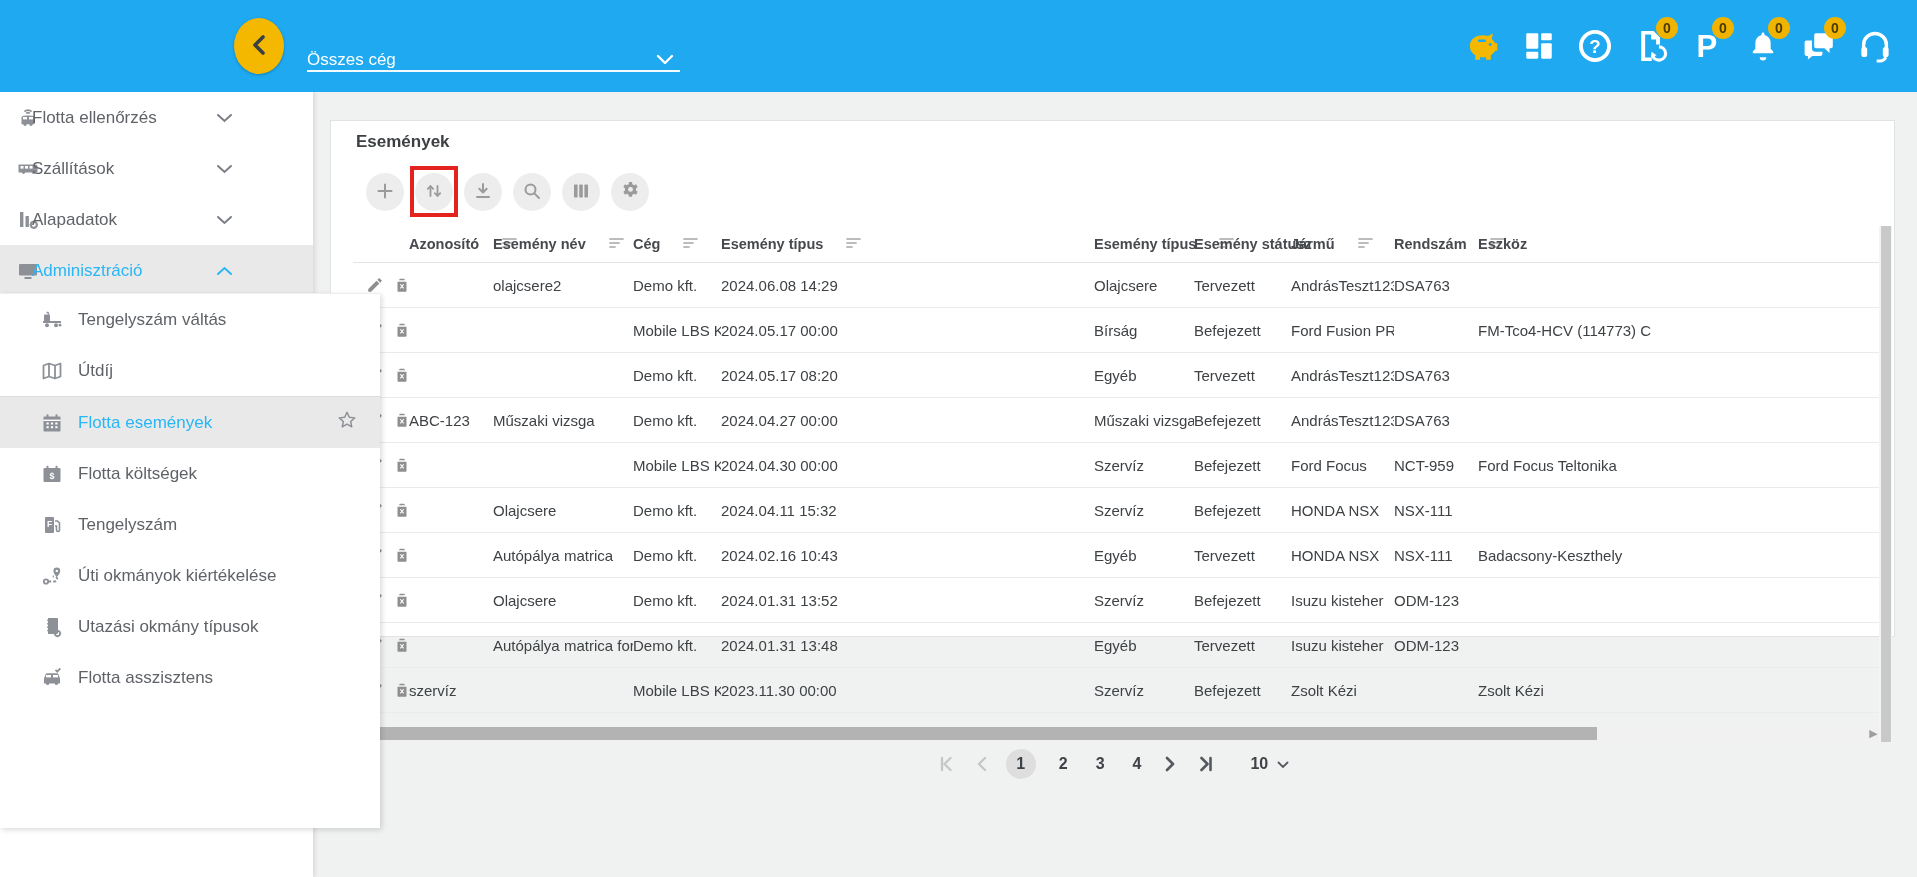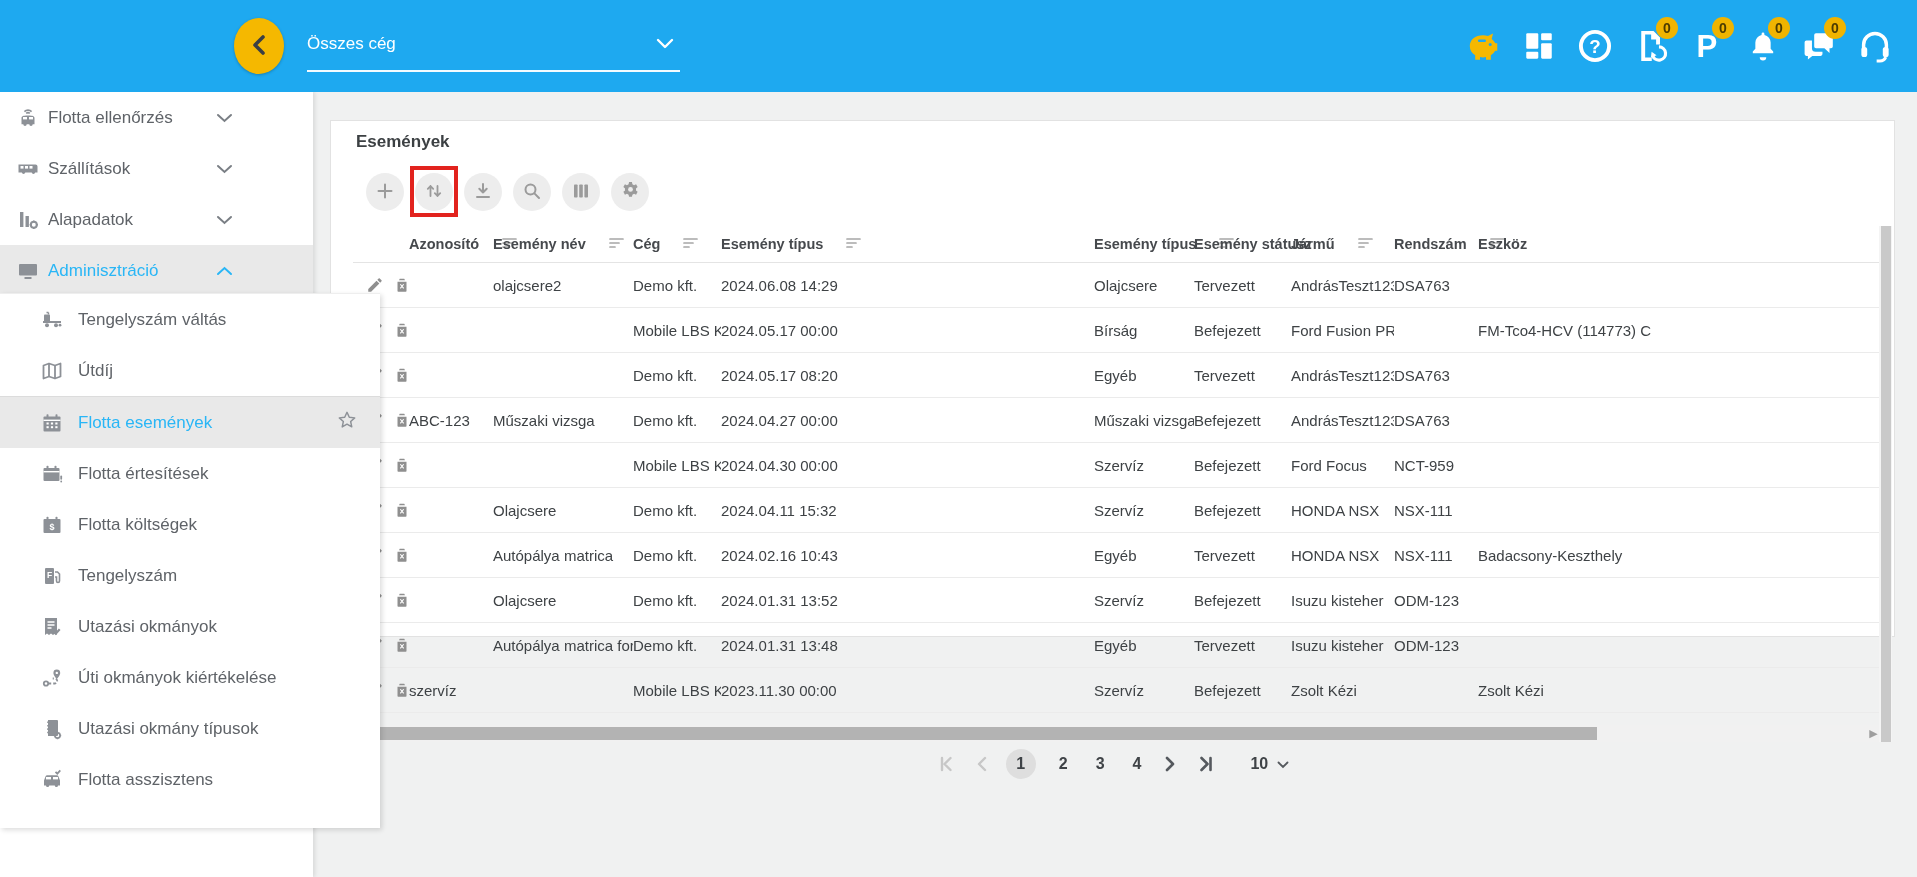--- a/index.html
+++ b/index.html
@@ -5,34 +5,34 @@
   html,body{margin:0;padding:0;}
   body{font-family:"Liberation Sans",sans-serif;background:#e9eaea;}
   .stage{position:relative;width:1917px;height:877px;overflow:hidden;background:#f0f1f1;}
 
   
   .topbar{position:absolute;left:0;top:0;width:1917px;height:92px;background:#1ea9f0;z-index:30;}
   .back-btn{position:absolute;left:234px;top:18px;width:50px;height:56px;border-radius:50%;
     background:#f5b800;border:none;display:flex;align-items:center;justify-content:center;cursor:pointer;
     box-shadow:0 1px 3px rgba(0,0,0,.25);}
   .company-select{position:absolute;left:307px;top:34px;width:373px;height:36px;color:#fff;
-    border-bottom:2px solid rgba(255,255,255,.95);display:flex;align-items:flex-start;justify-content:space-between;
+    border-bottom:2px solid rgba(255,255,255,.95);display:flex;align-items:flex-end;justify-content:space-between;
     font-size:17px;cursor:pointer;gap:29px;}
   .company-select .chev{margin-right:6px;}
   .topbar-icons{position:absolute;right:22px;top:24px;display:flex;gap:15px;align-items:center;}
   .tb-icon{position:relative;width:41px;height:44px;display:flex;align-items:center;justify-content:center;cursor:pointer;}
   .badge{position:absolute;top:-7px;right:-7px;width:22px;height:22px;border-radius:50%;background:#f0b400;
     color:#4d3c00;font-size:14px;font-weight:bold;display:flex;align-items:center;justify-content:center;}
 
   
   .sidebar{position:absolute;left:0;top:92px;width:313px;height:785px;background:#fff;z-index:20;
     box-shadow:2px 0 4px rgba(0,0,0,.10);}
   .nav-item{position:relative;height:51px;display:flex;align-items:center;cursor:pointer;color:#5f6368;font-size:17px;}
   .nav-item .nicon{position:absolute;left:16px;width:24px;height:24px;}
-  .nav-item .nlabel{position:absolute;left:48px;white-space:nowrap;}
+  .nav-item .nlabel{position:absolute;left:32px;white-space:nowrap;}
   .nav-item .nchev{position:absolute;left:216px;}
   .nav-item.active{background:#e9e9e9;color:#29b6f6;}
   .submenu{position:absolute;left:0;top:293px;width:380px;height:534px;background:#fff;z-index:25;
     box-shadow:2px 2px 5px rgba(0,0,0,.14);border-top:1px solid #eee;}
   .sub-item{position:relative;height:51px;display:flex;align-items:center;cursor:pointer;color:#5f6368;font-size:17px;padding-left:25px;}
   .sub-item .nicon{position:absolute;left:40px;width:24px;height:24px;}
   .sub-item .nlabel{position:absolute;left:78px;white-space:nowrap;}
   .sub-item.selected{background:#e9e9e9;color:#29b6f6;}
   .sub-item .star{position:absolute;left:336px;}
   .sub-divider{height:1px;background:#dcdcdc;margin:0;}
@@ -265,61 +265,38 @@
       </span>
       <span class="nlabel">Flotta események</span>
       <span class="star">
         <svg width="22" height="22" viewBox="0 0 24 24">
             <path d="M12 3.6l2.5 5.4 5.9.7-4.4 4 1.2 5.8-5.2-2.9-5.2 2.9 1.2-5.8-4.4-4 5.9-.7z" fill="none" stroke="#8d9197" stroke-width="1.6" stroke-linejoin="round"></path>
           </svg>
       </span>
     </div>
     <div class="sub-item">
       <span class="nicon">
-        <svg width="24" height="24" viewBox="0 0 24 24" fill="#8d9197">
-          <path d="M4.5 6h14a1 1 0 0 1 1 1v11a1 1 0 0 1-1 1h-14a1 1 0 0 1-1-1V7a1 1 0 0 1 1-1z"></path>
-          <rect x="6.5" y="3.8" width="2" height="3.4" rx="0.8"></rect>
-            <rect x="14.5" y="3.8" width="2" height="3.4" rx="0.8"></rect>
-          <rect x="3.5" y="9" width="16" height="1.4" fill="#ffffff"></rect>
-          <rect x="20.3" y="13.5" width="1.8" height="4.2" rx="0.9"></rect>
-            <rect x="20.3" y="18.6" width="1.8" height="1.8" rx="0.9"></rect>
-        </svg>
-      </span>
-      <span class="nlabel">Flotta értesítések</span>
-    </div>
-    <div class="sub-item">
-      <span class="nicon">
         <svg width="24" height="24" viewBox="0 0 24 24">
           <path fill="#8d9197" d="M4.5 6h15a1 1 0 0 1 1 1v12a1 1 0 0 1-1 1h-15a1 1 0 0 1-1-1V7a1 1 0 0 1 1-1z"></path>
           <rect x="6.5" y="3.8" width="2" height="3.4" rx="0.8" fill="#8d9197"></rect>
             <rect x="15.5" y="3.8" width="2" height="3.4" rx="0.8" fill="#8d9197"></rect>
           <text x="12" y="17" text-anchor="middle" font-size="9" font-weight="bold" fill="#ffffff" font-family="Liberation Sans, sans-serif">$</text>
         </svg>
       </span>
       <span class="nlabel">Flotta költségek</span>
     </div>
     <div class="sub-item">
       <span class="nicon">
         <svg width="24" height="24" viewBox="0 0 24 24">
           <rect x="5" y="4" width="9" height="16" rx="1" fill="#8d9197"></rect>
           <text x="9.5" y="13.5" text-anchor="middle" font-size="8.5" font-weight="bold" fill="#ffffff" font-family="Liberation Sans, sans-serif">F</text>
           <path d="M15 8h2.5l2 2v7a1.5 1.5 0 0 1-3 0v-4H15" fill="none" stroke="#8d9197" stroke-width="1.6"></path>
         </svg>
       </span>
       <span class="nlabel">Tengelyszám</span>
-    </div>
-    <div class="sub-item">
-      <span class="nicon">
-        <svg width="24" height="24" viewBox="0 0 24 24">
-          <path fill="#8d9197" d="M5 3h12v17l-2-1.4-2 1.4-2-1.4-2 1.4-2-1.4-2 1.4z"></path>
-          <path d="M7.5 7h7M7.5 10h7M7.5 13h4" stroke="#ffffff" stroke-width="1.3"></path>
-          <path d="M13.5 16.5l2.2 2.2 4-4.5" fill="none" stroke="#8d9197" stroke-width="2.2"></path>
-        </svg>
-      </span>
-      <span class="nlabel">Utazási okmányok</span>
     </div>
     <div class="sub-item">
       <span class="nicon">
         <svg width="24" height="24" viewBox="0 0 24 24">
           <circle cx="6" cy="17.5" r="2.2" fill="none" stroke="#8d9197" stroke-width="1.8"></circle>
           <path d="M8.2 17.5h6.5a2.5 2.5 0 0 0 0-5h-2" stroke="#8d9197" stroke-width="1.8" fill="none" stroke-dasharray="3 2"></path>
           <path fill="#8d9197" d="M16.8 3.5a3.4 3.4 0 0 1 3.4 3.4c0 2.4-3.4 6-3.4 6s-3.4-3.6-3.4-6a3.4 3.4 0 0 1 3.4-3.4z"></path>
           <circle cx="16.8" cy="6.9" r="1.2" fill="#ffffff"></circle>
         </svg>
       </span>
@@ -577,20 +554,21 @@
       </button>
     </div>
   <div class="td"></div>
             <div class="td"></div>
             <div class="td">Mobile LBS Kft.</div>
             <div class="td">2024.04.30 00:00</div>
             <div class="td">Szervíz</div>
             <div class="td">Befejezett</div>
             <div class="td">Ford Focus</div>
             <div class="td">NCT-959</div>
+            <div class="td">Ford Focus Teltonika</div>
           </div>
           <div class="tr">
     <div class="actions">
       <button class="act-btn">
         <svg width="18" height="18" viewBox="0 0 24 24" fill="#8f8f8f">
                   <path d="M3 17.2V21h3.8L17.8 10 14 6.2 3 17.2zM20.7 7.1c.4-.4.4-1 0-1.4l-2.4-2.4c-.4-.4-1-.4-1.4 0l-1.8 1.8 3.8 3.8 1.8-1.8z"></path>
                 </svg>
       </button>
       <button class="act-btn">
         <svg width="18" height="18" viewBox="0 0 24 24">

